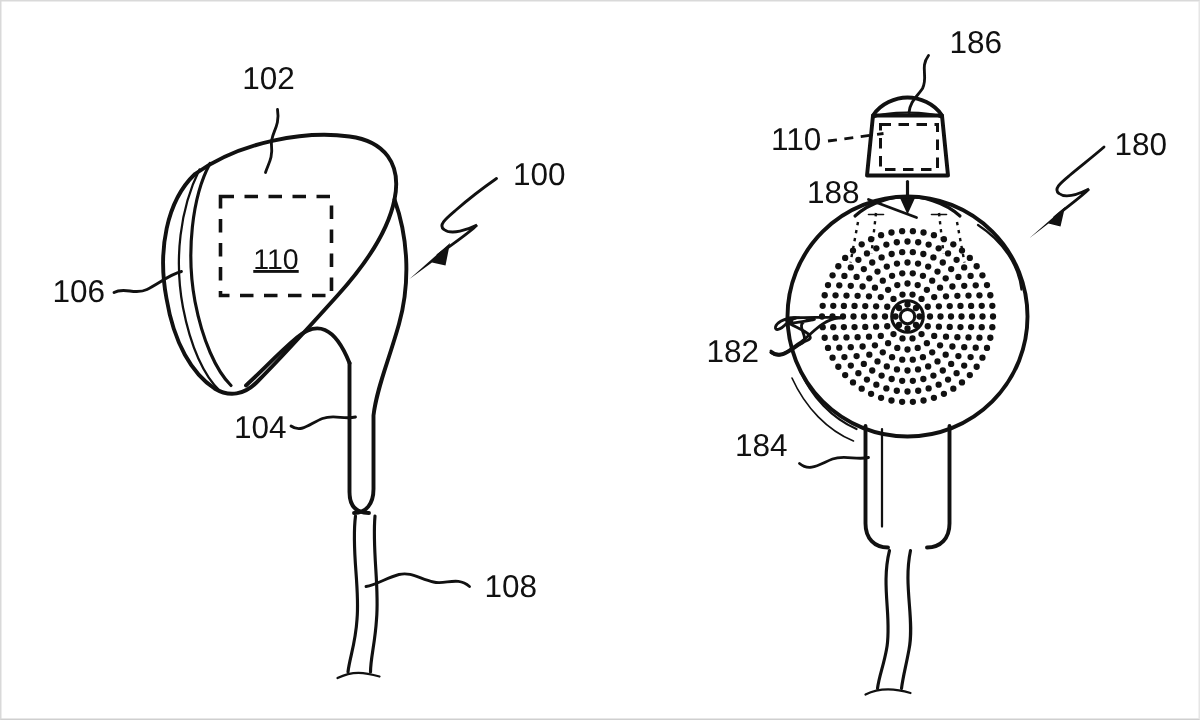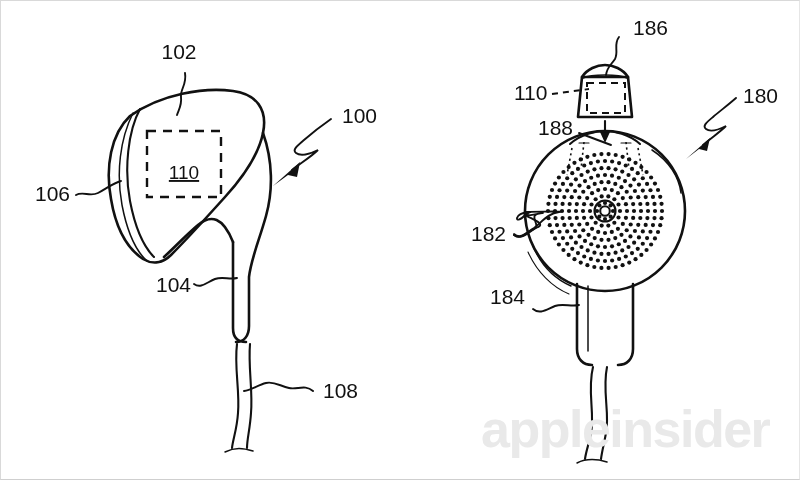--- a/index.html
+++ b/index.html
@@ -496,15 +496,14 @@
              C 540 222, 547 212, 558 211
              C 570 210, 515 211, 527 211"></path>
     <text class="reflabel" x="505" y="240" text-anchor="end">182</text>
 
     <path class="leadline" d="M 532 308
              C 539 314, 546 308, 554 305
              C 562 302, 570 306, 578 304"></path>
     <text class="reflabel" x="524" y="303" text-anchor="end">184</text>
   </svg>
 
-  <div id="watermark">appleinsider</div>
 
 </div>
 
 </body></html>

